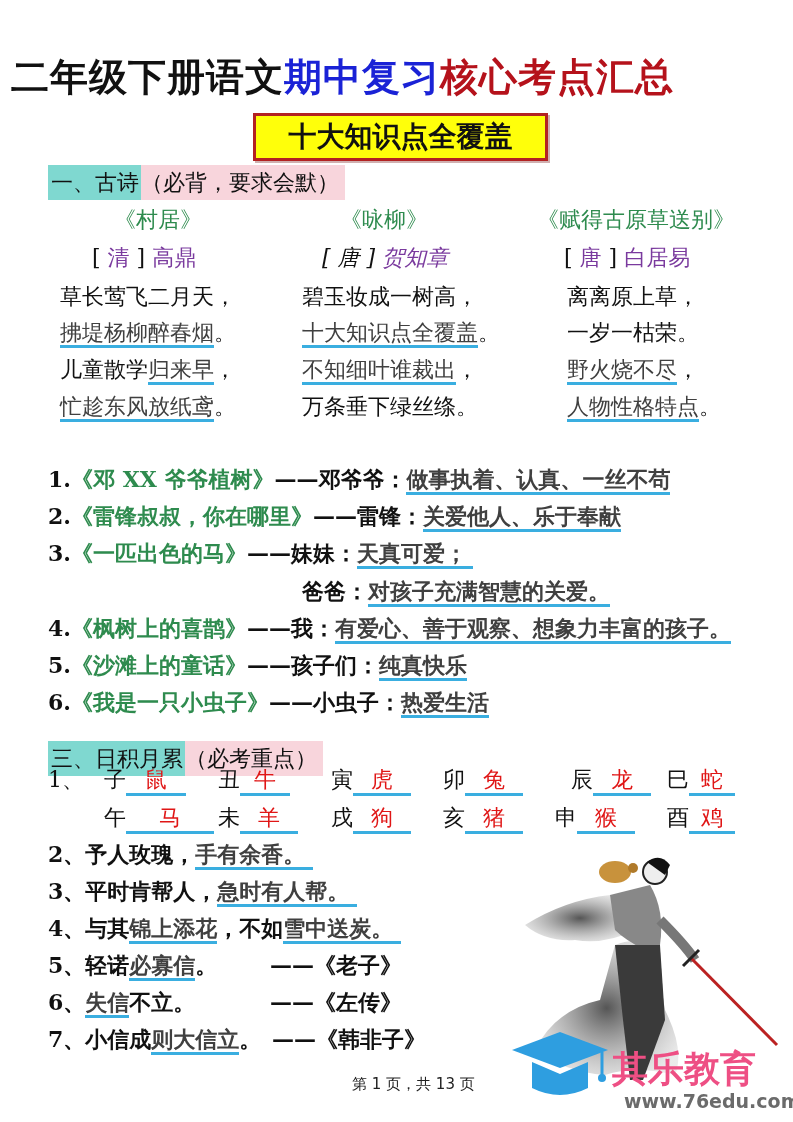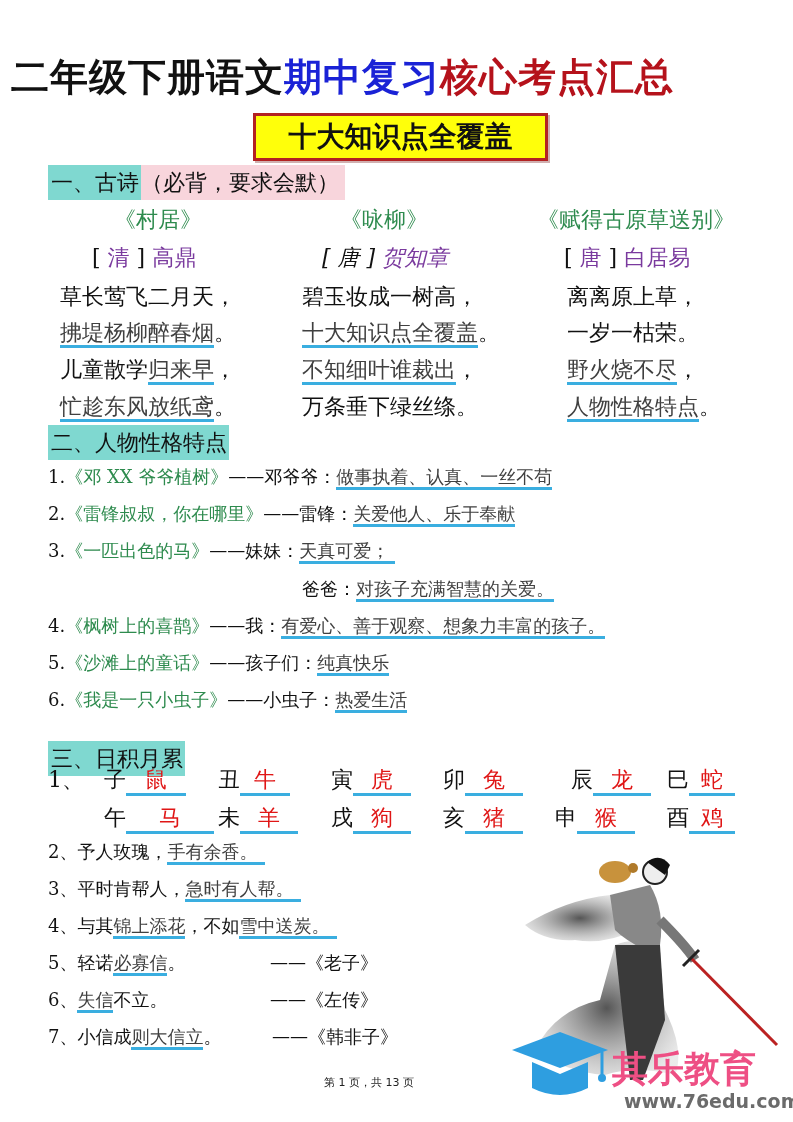--- a/index.html
+++ b/index.html
@@ -37,27 +37,27 @@
 
     
     .poem-title { color: #2e8b4e; font-size: 22px; }
     .poem-author { font-size: 22px; }
     .purple { color: #7a3a9e; }
     .line { font-size: 22px; }
     .red { color: #404040; }
     .green { color: #2e8b4e; }
     .ul { border-bottom: 3px solid #3aaee0; padding-bottom: 0px; }
 
-    .row { font-size: 18px; }
+    .row { font-size: 22px; font-weight: bold; }
 
     .zodiac { font-size: 22px; }
     .blank { display: inline-block; border-bottom: 3px solid #3aaee0; text-align: center; color: #e01616; line-height: 26px; }
 
     .footer {
-      left: 324px; top: 1075px; font-size: 11px; color: #222;
+      left: 352px; top: 1075px; font-size: 15px; color: #222;
       font-family: "DejaVu Sans", "Liberation Sans", sans-serif;
     }
 
     .logo-text {
       left: 612px; top: 1045px; font-size: 36px; font-weight: bold; color: #ee4f84;
       font-family: "DejaVu Sans", "Liberation Sans", sans-serif;
     }
     .logo-url {
       left: 624px; top: 1090px; font-size: 19px; font-weight: bold; color: #6b6b6b;
       font-family: "DejaVu Sans", "Liberation Sans", sans-serif;
@@ -99,21 +99,20 @@
 <div class="abs line" style="left:302px; top:318px;"><span class="red ul">十大知识点全覆盖</span><span>。</span></div>
 <div class="abs line" style="left:302px; top:355px;"><span class="red ul">不知细叶谁裁出</span><span>，</span></div>
 <div class="abs line" style="left:302px; top:392px;">万条垂下绿丝绦。</div>
 
 <div class="abs line" style="left:567px; top:282px;">离离原上草，</div>
 <div class="abs line" style="left:567px; top:318px;">一岁一枯荣。</div>
 <div class="abs line" style="left:567px; top:355px;"><span class="red ul">野火烧不尽</span><span>，</span></div>
 <div class="abs line" style="left:567px; top:392px;"><span class="red ul">人物性格特点</span><span>。</span></div>
 
 <div class="abs sec" style="left:48px; top:425px;">
-  <span class="teal">二、人物性格特点</span>
 </div>
 
 <div class="abs row" style="left:48px; top:465px;">
   <span>1.</span><span class="green">《邓 XX 爷爷植树》</span><span>——</span><span>邓爷爷：</span><span class="red ul">做事执着、认真、一丝不苟</span>
 </div>
 <div class="abs row" style="left:48px; top:502px;">
   <span>2.</span><span class="green">《雷锋叔叔，你在哪里》</span><span>——</span><span>雷锋：</span><span class="red ul">关爱他人、乐于奉献</span>
 </div>
 <div class="abs row" style="left:48px; top:539px;">
   <span>3.</span><span class="green">《一匹出色的马》</span><span>——</span><span>妹妹：</span><span class="red ul" style="padding-right:6px;">天真可爱；</span>
@@ -126,20 +125,21 @@
 </div>
 <div class="abs row" style="left:48px; top:651px;">
   <span>5.</span><span class="green">《沙滩上的童话》</span><span>——</span><span>孩子们：</span><span class="red ul">纯真快乐</span>
 </div>
 <div class="abs row" style="left:48px; top:688px;">
   <span>6.</span><span class="green">《我是一只小虫子》</span><span>——</span><span>小虫子：</span><span class="red ul">热爱生活</span>
 </div>
 
 <div class="abs sec" style="left:48px; top:725px;margin-top:16px;">
   <span class="teal">三、日积月累</span>
+    <span class="pink">（必考重点）</span>
 </div>
 
 <div class="abs zodiac" style="left:48px; top:765px;">1、</div>
 
 <div class="abs zodiac" style="left:104px; top:765px;"><span>子</span><span class="blank" style="width:60px;">鼠</span></div>
 <div class="abs zodiac" style="left:218px; top:765px;"><span>丑</span><span class="blank" style="width:50px;">牛</span></div>
 <div class="abs zodiac" style="left:331px; top:765px;"><span>寅</span><span class="blank" style="width:58px;">虎</span></div>
 <div class="abs zodiac" style="left:443px; top:765px;"><span>卯</span><span class="blank" style="width:58px;">兔</span></div>
 <div class="abs zodiac" style="left:571px; top:765px;"><span>辰</span><span class="blank" style="width:58px;">龙</span></div>
 <div class="abs zodiac" style="left:667px; top:765px;"><span>巳</span><span class="blank" style="width:46px;">蛇</span></div>

